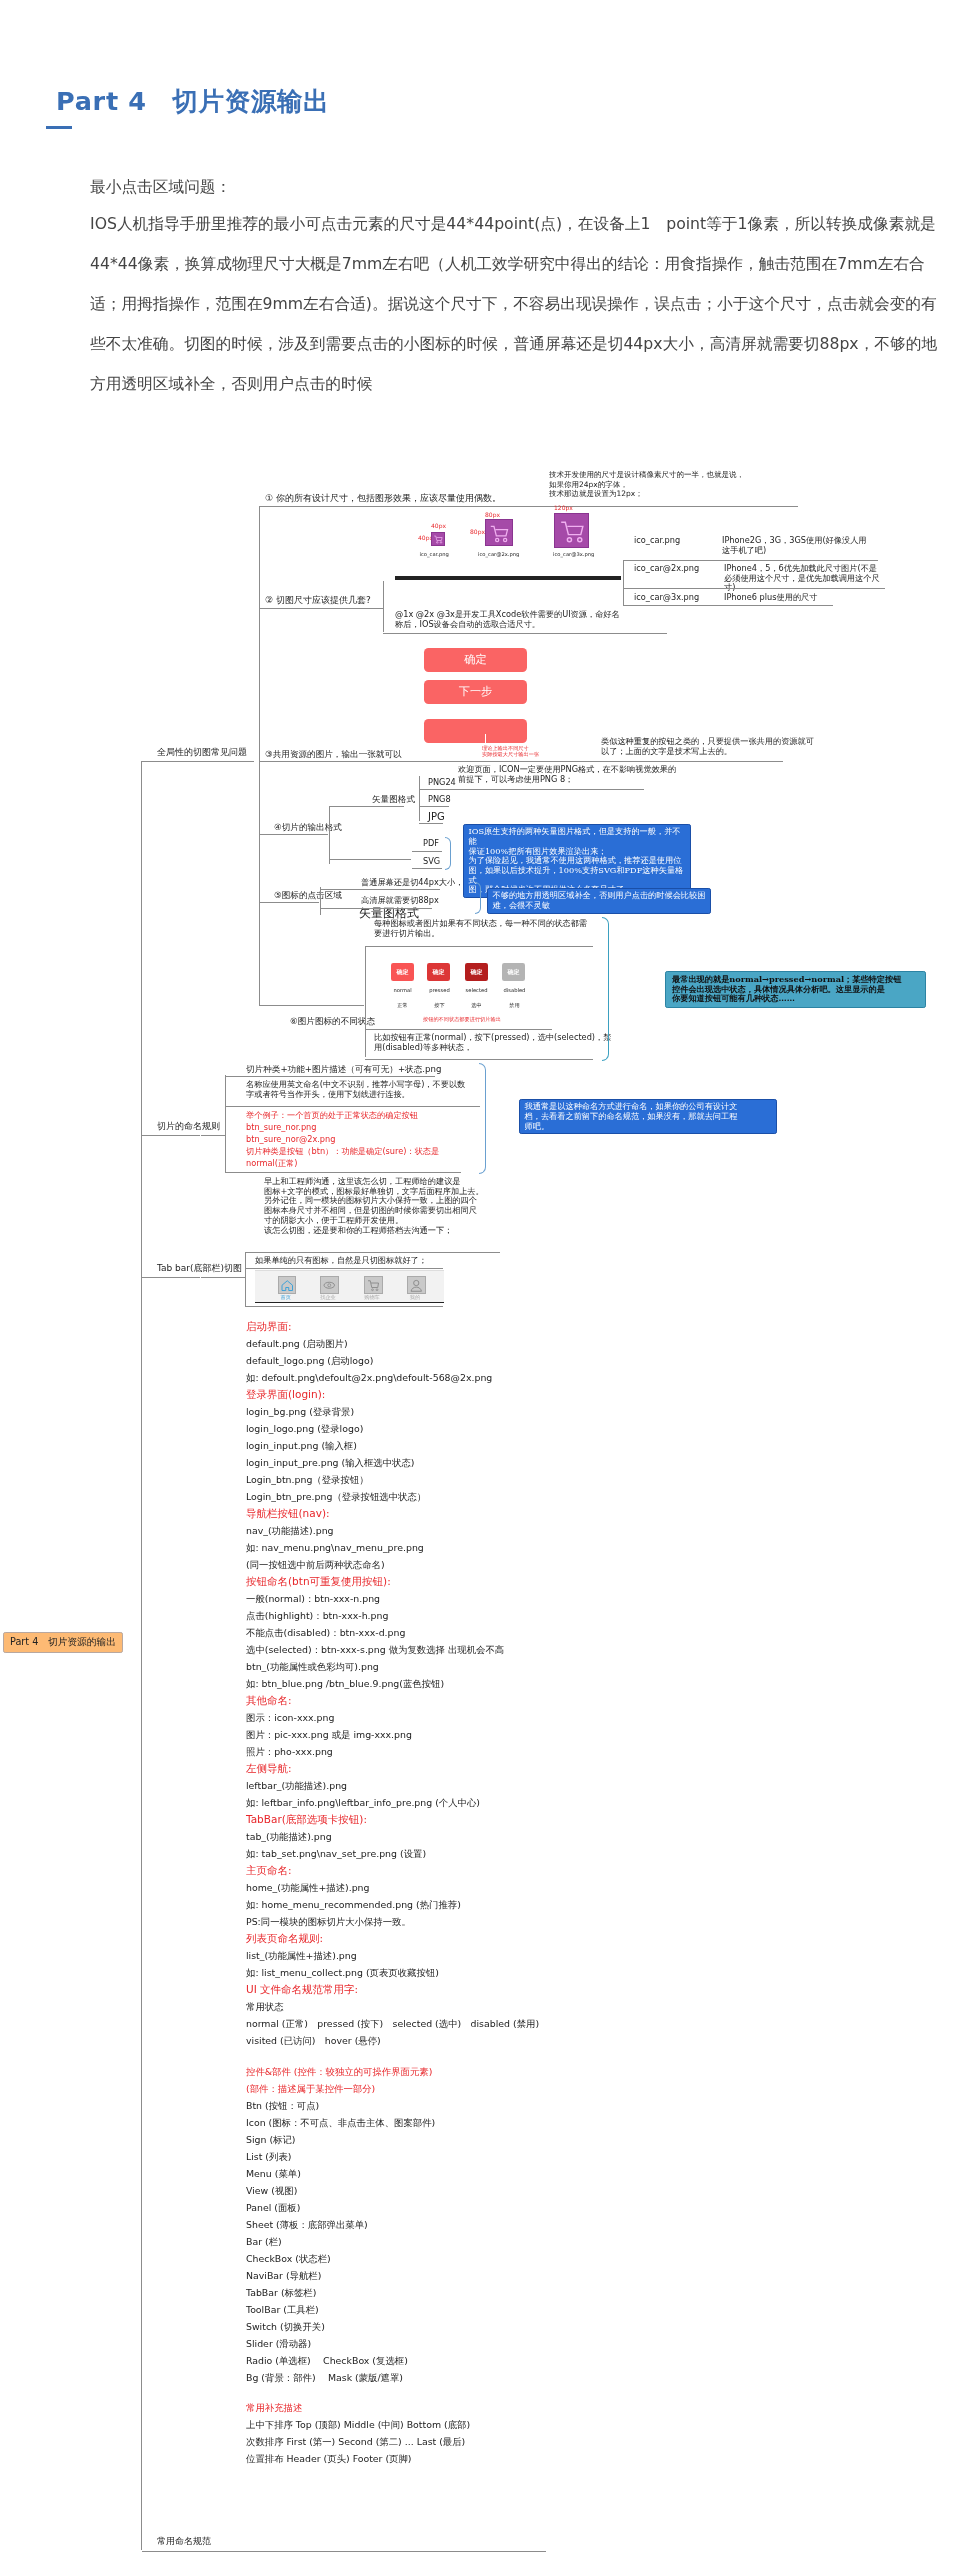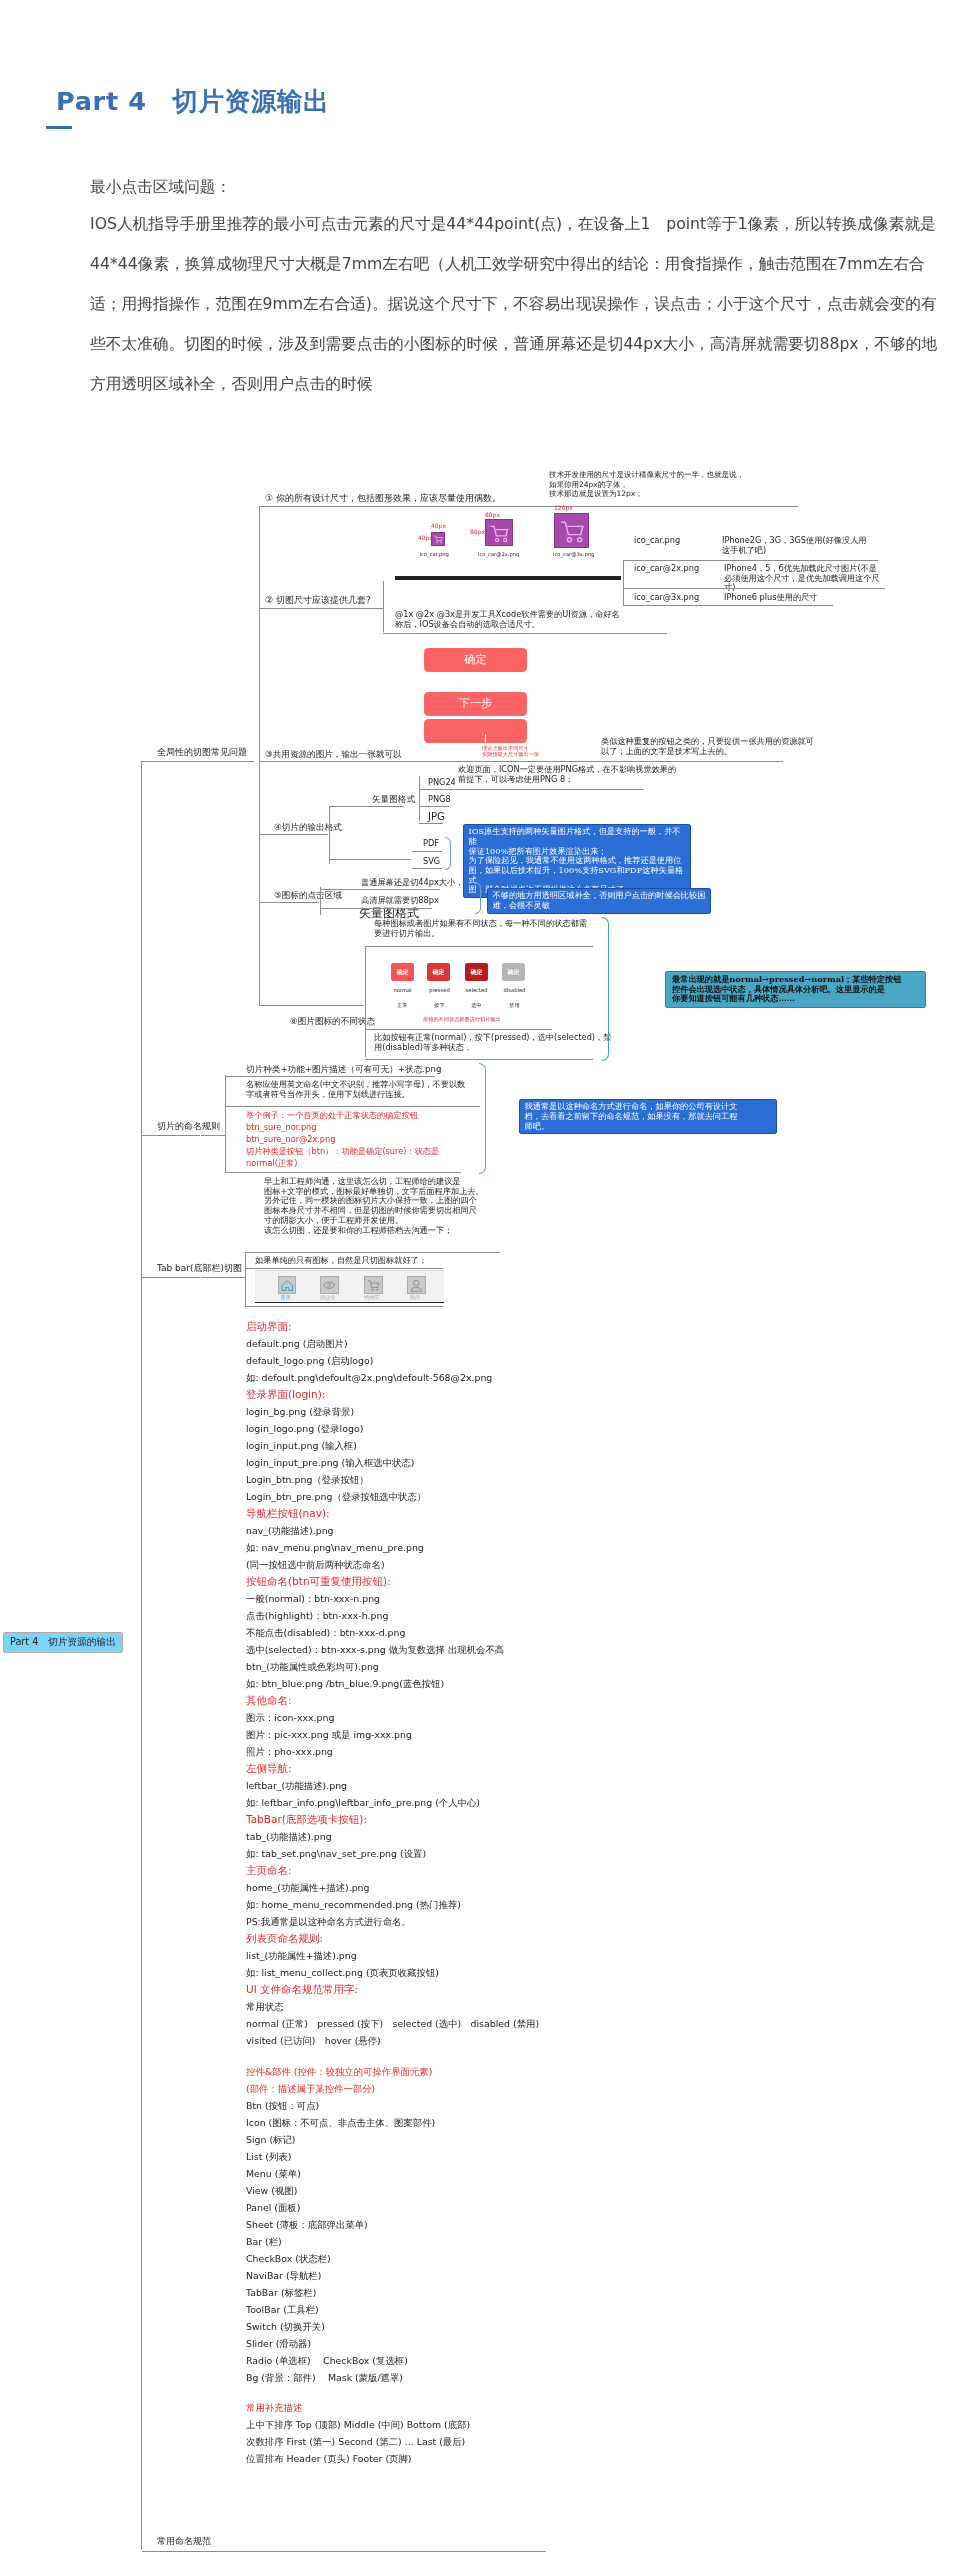--- a/index.html
+++ b/index.html
@@ -17,21 +17,21 @@
   .hline { height:0.7px; background:#8c8c8c; position:absolute; }
   .vline { width:0.7px; background:#8c8c8c; position:absolute; }
   .red { color:#e8262a; }
   .blue-box { position:absolute; background:#2a6ed6; color:#fff; border:0.7px solid #1a4fa8; border-radius:2.2px;
               font-family:"DejaVu Serif","Liberation Serif",serif; font-size:8.2px; line-height:9.7px; padding:2.2px 4.5px; }
   .teal-box { position:absolute; background:#4aa6c5; color:#111; border:0.7px solid #2c83a3; border-radius:2.2px;
               font-family:"DejaVu Serif","Liberation Serif",serif; font-size:8.2px; font-weight:bold; line-height:9.7px; padding:3px 6px; }
   .red-btn { position:absolute; background:#fa6464; color:#fff; border-radius:4.5px; text-align:center; font-size:11.2px; }
   .state-btn { position:absolute; width:23px; height:18px; border-radius:2.2px; color:#fff; font-size:6px; text-align:center; line-height:18px; font-weight:bold; }
   .state-lbl { position:absolute; font-size:5.2px; color:#222; text-align:center; width:37px; }
-  .root { left:3px; top:1632px; padding:3px 6px; border:0.7px solid #b8a8a0; border-radius:2.2px; background:#7dd3fc; font-size:9.7px; color:#222; white-space:nowrap; }
+  .root { left:3px; top:1632px; padding:3px 6px; border:0.7px solid #b8a8a0; border-radius:2.2px; background:#fdba74; font-size:9.7px; color:#222; white-space:nowrap; }
   .cart-box { position:absolute; background:#a54aa8; border:0.7px solid #8a3590; }
   .dim { position:absolute; font-size:6px; color:#e8262a; white-space:nowrap; }
   .brace { position:absolute; border:0.7px solid #6aa0d0; border-left:none; border-radius:0 7.5px 7.5px 0; }
   .list { position:absolute; left:246px; font-size:9.4px; color:#222; line-height:17px; white-space:nowrap; }
   .list .hd { color:#e8262a; font-size:10.5px; }
   .list .hd-sm { color:#e8262a; font-size:9.4px; }
   .tabbar { position:absolute; left:255px; top:1270px; width:189px; height:31px; background:#f2f2f2; border-top:0.7px solid #ddd; border-bottom:1.5px solid #222; }
   .tab { position:absolute; top:4.5px; width:16.5px; height:16.5px; background:#c9c9c9; border:0.7px solid #aaa; }
   .tablbl { position:absolute; top:22.5px; font-size:5.2px; color:#aaa; width:30px; text-align:center; }
 </style>
@@ -116,21 +116,21 @@
   <div class="abs mm-s" style="left:724px; top:593px; font-size:8.2px;">IPhone6 plus使用的尺寸</div>
   <div class="hline" style="left:623px; top:605px; width:210px;"></div>
 
   <div class="abs mm-s" style="left:395px; top:610px; font-size:8.2px;">
     <div>@1x @2x @3x是开发工具Xcode软件需要的UI资源，命好名</div>
     <div>称后，IOS设备会自动的选取合适尺寸。</div>
   </div>
   <div class="hline" style="left:383px; top:633px; width:284px;"></div>
 
   <div class="red-btn" style="left:424px; top:648px; width:103px; height:24px; line-height:24px;">确定</div>
-  <div class="red-btn" style="left:424px; top:680px; width:103px; height:24px; line-height:24px;margin-top:12px;">下一步</div>
+  <div class="red-btn" style="left:424px; top:680px; width:103px; height:24px; line-height:24px;">下一步</div>
   <div class="red-btn" style="left:424px; top:719px; width:103px; height:24px; line-height:24px;"></div>
   <div class="abs" style="left:485px; top:734px; width:0.7px; height:12px; background:#fff;"></div>
   <div class="abs" style="left:482px; top:745px; font-size:5.2px; color:#e8262a; line-height:6px;">
     <div>理论上输出不同尺寸</div>
     <div>实际按最大尺寸输出一张</div>
   </div>
   <div class="abs mm" style="left:265px; top:749px; font-size:8.6px;">③共用资源的图片，输出一张就可以</div>
   <div class="hline" style="left:259px; top:761px; width:524px;"></div>
   <div class="abs mm-s" style="left:601px; top:737px; font-size:8.2px;">
     <div>类似这种重复的按钮之类的，只要提供一张共用的资源就可</div>
@@ -307,21 +307,21 @@
       <div>照片：pho-xxx.png</div>
       <div class="hd">左侧导航:</div>
       <div>leftbar_(功能描述).png</div>
       <div>如: leftbar_info.png\leftbar_info_pre.png (个人中心)</div>
       <div class="hd">TabBar(底部选项卡按钮):</div>
       <div>tab_(功能描述).png</div>
       <div>如: tab_set.png\nav_set_pre.png (设置)</div>
       <div class="hd">主页命名:</div>
       <div>home_(功能属性+描述).png</div>
       <div>如: home_menu_recommended.png (热门推荐)</div>
-      <div>PS:我通常是以这种命名方式进行命名。</div>
+      <div>PS:同一模块的图标切片大小保持一致。</div>
       <div class="hd">列表页命名规则:</div>
       <div>list_(功能属性+描述).png</div>
       <div>如: list_menu_collect.png (页表页收藏按钮)</div>
       <div class="hd">UI 文件命名规范常用字:</div>
       <div>常用状态</div>
       <div>normal (正常)　pressed (按下)　selected (选中)　disabled (禁用)</div>
       <div>visited (已访问)　hover (悬停)</div>
       <div style="height: 13.5px;"></div>
       <div class="hd-sm">控件&amp;部件 (控件：较独立的可操作界面元素)</div>
       <div class="hd-sm">(部件：描述属于某控件一部分)</div>

